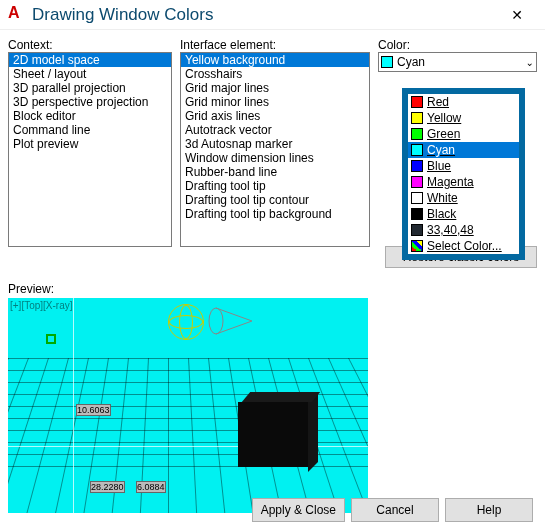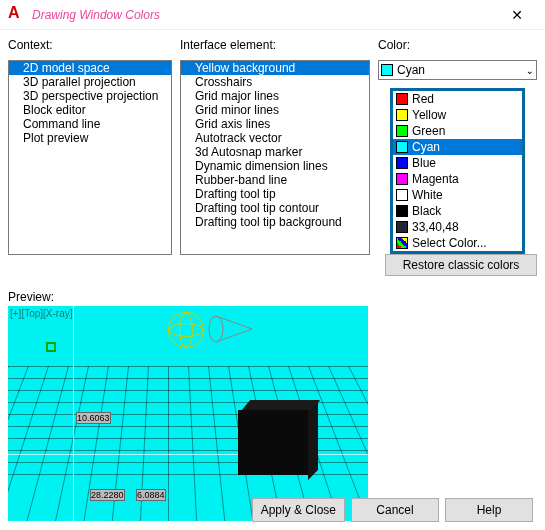--- a/index.html
+++ b/index.html
@@ -1,35 +1,35 @@
 <!DOCTYPE html>
 <html><head>
 <meta charset="utf-8">
 <style>
   * { box-sizing: border-box; margin: 0; padding: 0; font-family: "Segoe UI", Tahoma, sans-serif; font-size: 12px; }
   body { background: #fff; width: 545px; height: 530px; position: relative; }
   .titlebar { display: flex; align-items: center; height: 30px; padding: 0 8px; border-bottom: 1px solid #eee; }
   .titlebar .icon { width: 18px; height: 18px; position: relative; margin-right: 6px; }
   .titlebar .icon::before { content: "A"; color: #c00; font-weight: bold; font-size: 16px; position: absolute; left: 0; top: -2px; }
-  .titlebar .title { flex: 1; font-size: 12px; color: #ec4899; font-style: italic; }
+  .titlebar .title { flex: 1; font-size: 17px; color: #0c4a6e; }
   .titlebar .close { width: 40px; height: 28px; display: flex; align-items: center; justify-content: center; font-size: 14px; cursor: default; }
 
   .content { padding: 8px; display: grid; grid-template-columns: 164px 190px 1fr; gap: 8px; }
   .col { display: flex; flex-direction: column; }
-  .col label.hdr { color: #000; margin-bottom: 8px; }
+  .col label.hdr { color: #000; margin-bottom: 0; }
 
   .listbox { border: 1px solid #7a7a7a; background: #fff; height: 195px; overflow-y: scroll; }
-  .listbox .item { padding: 0 14px; white-space: nowrap; line-height: 14px; cursor: default; color: #000; }
+  .listbox .item { padding: 0 4px; white-space: nowrap; line-height: 14px; cursor: default; color: #000; }
   .listbox .item.selected { background: #0078d7; color: #fff; }
 
   .color-combo { border: 1px solid #7a7a7a; background: #fff; height: 20px; display: flex; align-items: center; padding: 0 2px; gap: 4px; position: relative; }
   .color-combo .sw { width: 12px; height: 12px; border: 1px solid #000; }
   .color-combo .chev { margin-left: auto; font-size: 10px; }
 
-  .color-dd { position: absolute; top: 50px; right: 12px; width: 135px; border: 3px solid #0369a1; background: #fff; z-index: 10; }
+  .color-dd { position: absolute; top: 50px; right: 12px; width: 123px; border: 6px solid #0369a1; background: #fff; z-index: 10; text-decoration: underline; }
   .color-dd .opt { display: flex; align-items: center; gap: 4px; padding: 1px 3px; line-height: 14px; cursor: default; }
   .color-dd .opt.selected { background: #0078d7; color: #fff; }
   .color-dd .opt .sw { width: 12px; height: 12px; border: 1px solid #000; flex-shrink: 0; }
   .color-dd .opt .sw.rgb { background: linear-gradient(45deg,#f00 25%,#0f0 25% 50%,#00f 50% 75%,#ff0 75%); }
 
   .btn { border: 1px solid #adadad; background: #e1e1e1; padding: 3px 6px; text-align: center; cursor: default; font-size: 12px; }
 
   .preview-label { margin: 6px 0 2px 8px; }
   .preview { margin: 0 8px; width: 360px; height: 215px; background: #00f1f1; position: relative; overflow: hidden; }
   .preview .hud { position: absolute; top: 2px; left: 2px; color: #008080; font-size: 10px; }
@@ -61,38 +61,39 @@
   <div class="icon"></div>
   <div class="title">Drawing Window Colors</div>
   <div class="close">✕</div>
 </div>
 
 <div class="content">
   <div class="col">
     <label class="hdr">Context:</label>
     <div class="listbox" id="ctx-list">
         <div class="item selected">2D model space</div>
+        <div class="item">Sheet / layout</div>
         <div class="item">3D parallel projection</div>
         <div class="item">3D perspective projection</div>
         <div class="item">Block editor</div>
         <div class="item">Command line</div>
         <div class="item">Plot preview</div>
       </div>
   </div>
   <div class="col">
     <label class="hdr">Interface element:</label>
     <div class="listbox" id="iface-list">
         <div class="item selected">Yellow background</div>
         <div class="item">Crosshairs</div>
         <div class="item">Grid major lines</div>
         <div class="item">Grid minor lines</div>
         <div class="item">Grid axis lines</div>
         <div class="item">Autotrack vector</div>
         <div class="item">3d Autosnap marker</div>
-        <div class="item">Dynamic dimension lines</div>
+        <div class="item">Window dimension lines</div>
         <div class="item">Rubber-band line</div>
         <div class="item">Drafting tool tip</div>
         <div class="item">Drafting tool tip contour</div>
         <div class="item">Drafting tool tip background</div>
       </div>
   </div>
   <div class="col" style="position:relative;">
     <label class="hdr">Color:</label>
     <div class="color-combo">
       <span class="sw" id="combo-sw" style="background: rgb(0, 255, 255);"></span>

